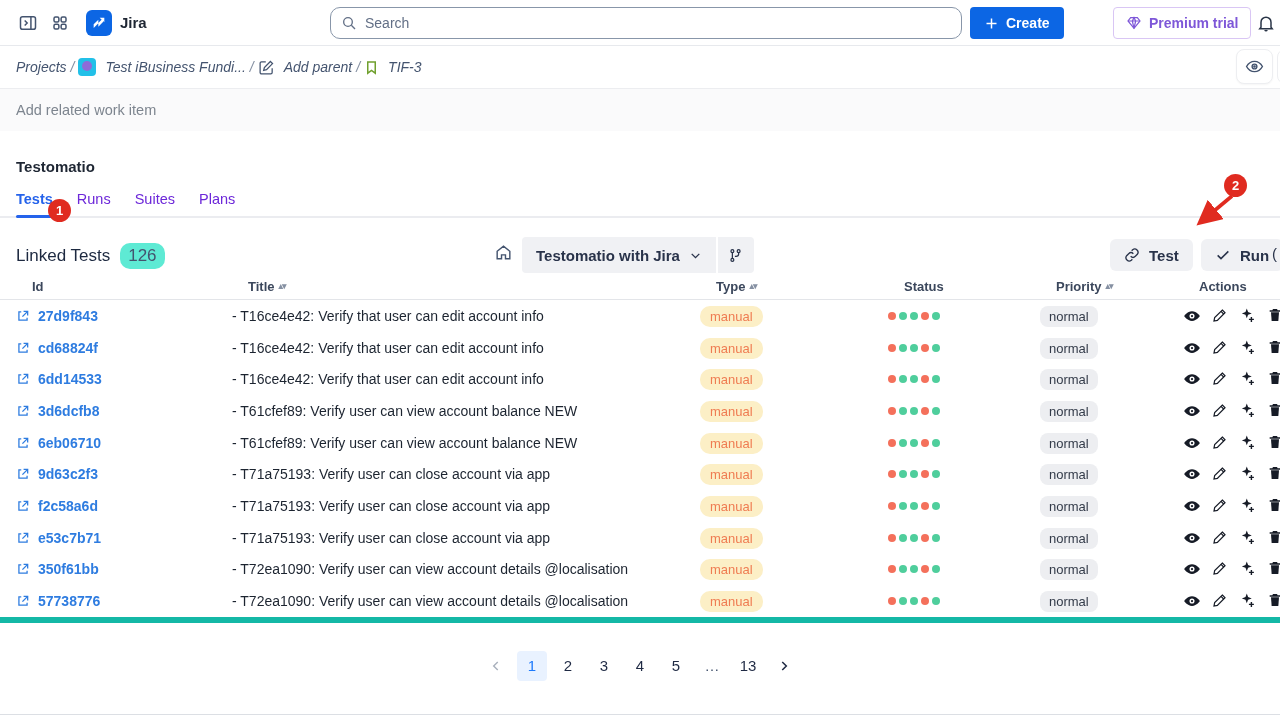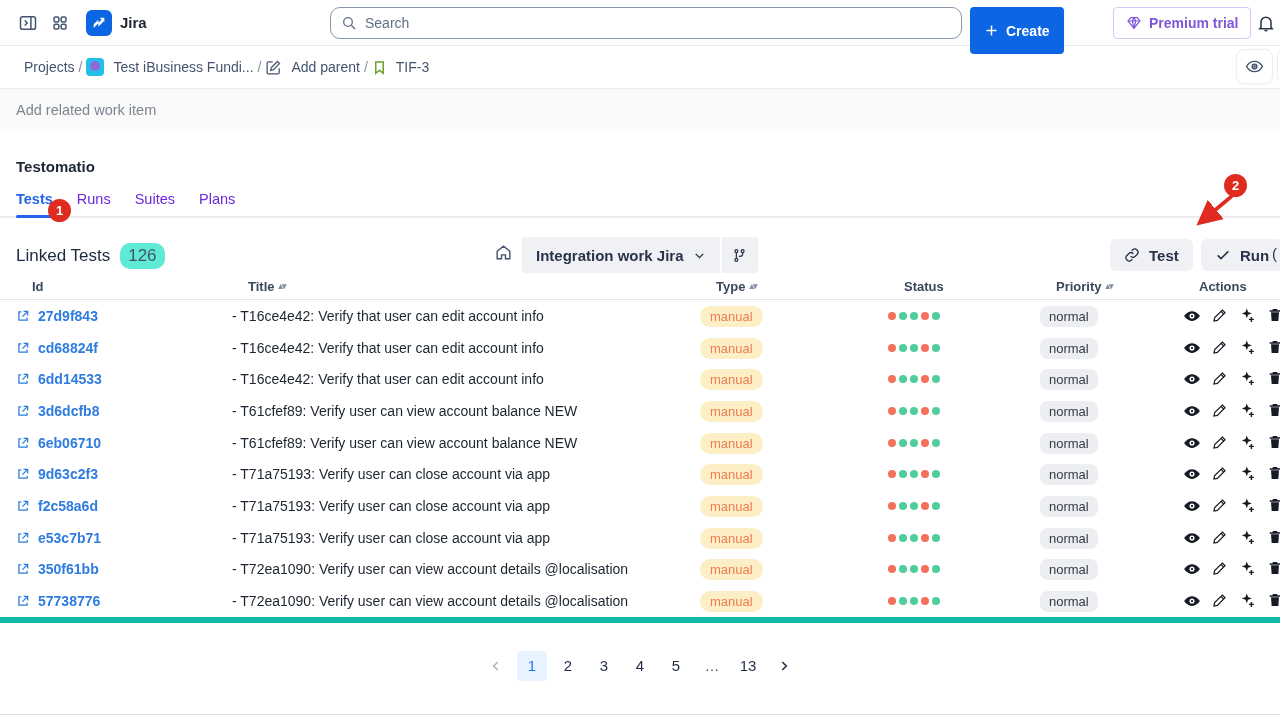--- a/index.html
+++ b/index.html
@@ -8,26 +8,26 @@
 
   
   .topbar { position:relative; height:46px; border-bottom:1px solid #E7E9ED; display:flex; align-items:center; padding:0 12px; }
   .icon-btn { width:32px; height:32px; border:none; background:transparent; border-radius:4px; display:flex; align-items:center; justify-content:center; color:#44546F; cursor:pointer; }
   .logo-wrap { display:flex; align-items:center; gap:8px; margin-left:10px; }
   .jira-logo { width:26px; height:26px; border-radius:6px; background:var(--accent,#0C66E4); display:flex; align-items:center; justify-content:center; }
   .app-name { font-weight:bold; font-size:15px; color:#1E2633; }
   .search { position:absolute; left:330px; top:7px; width:632px; height:32px; border:1px solid #8896A9; border-radius:10px; display:flex; align-items:center; padding:0 10px; gap:8px; background:#fff; }
   .search input { border:none; outline:none; flex:1; font-size:14px; font-family:"Liberation Sans", sans-serif; color:#172B4D; background:transparent; }
   .search input::placeholder { color:#626F86; }
-  .create-btn { position:absolute; left:970px; top:7px; height:47px; padding:0 14px; background:var(--accent,#0C66E4); color:#fff; border:none; border-radius:4px; font-size:14px; font-weight:bold; display:flex; align-items:center; gap:7px; cursor:pointer; }
+  .create-btn { position:absolute; left:970px; top:7px; height:32px; padding:0 14px; background:var(--accent,#0C66E4); color:#fff; border:none; border-radius:4px; font-size:14px; font-weight:bold; display:flex; align-items:center; gap:7px; cursor:pointer; }
   .premium-btn { position:absolute; left:1113px; top:7px; height:32px; padding:0 12px; background:#fff; color:var(--purple,#7E57D8); border:1px solid #D9C6F4; border-radius:4px; font-size:14px; font-weight:bold; display:flex; align-items:center; gap:7px; cursor:pointer; }
   .bell-btn { position:absolute; left:1250px; top:7px; }
 
   
-  .crumb-row { position:relative; height:42px; display:flex; align-items:center; padding:0 24px; font-size:14px; color:#44546F; }
+  .crumb-row { position:relative; height:42px; display:flex; align-items:center; padding:0 16px; font-size:14px; color:#44546F;font-style:italic; }
   .crumb { display:flex; align-items:center; gap:9px; cursor:pointer; }
   .crumb-sep { color:#8590A2; margin:0 4px; }
   .proj-avatar { width:18px; height:18px; border-radius:4px; background:#22C0E8; position:relative; overflow:hidden; }
   .proj-avatar::after { content:""; position:absolute; left:4px; top:3px; width:10px; height:10px; border-radius:50%; background:#8F6BD8; }
   .watch-btn { position:absolute; left:1236px; top:3px; width:37px; height:35px; border:1px solid #EDEEF1; background:#fff; border-radius:8px; box-shadow:0 1px 2px rgba(0,0,0,.04); display:flex; align-items:center; justify-content:center; color:#44546F; cursor:pointer; }
   .sliver-btn { position:absolute; left:1277px; top:3px; width:10px; height:35px; border:1px solid #EDEEF1; background:#fff; border-radius:8px 0 0 8px; }
 
   
   .related-bar { height:43px; background:#FAFAFB; border-top:1px solid #ECEDF0; display:flex; align-items:center; padding:0 16px; font-size:14.5px; color:#7D858F; }
 
@@ -205,21 +205,21 @@
       <span>Linked Tests</span>
       <span class="count-badge">126</span>
     </div>
     <button class="home-btn">
       <svg width="19" height="19" viewBox="0 0 24 24" fill="none" stroke="currentColor" stroke-width="1.8">
           <path d="M4 10.5L12 4l8 6.5V20h-5.5v-5h-5v5H4z"></path>
         </svg>
     </button>
     <div class="proj-select">
       <div class="sel-main">
-        <span>Integration work Jira</span>
+        <span>Testomatio with Jira</span>
         <span style="display:flex;">
           <svg width="13" height="13" viewBox="0 0 24 24" fill="none" stroke="currentColor" stroke-width="2.4">
               <path d="M5 9l7 7 7-7"></path>
             </svg>
         </span>
       </div>
       <div class="sel-branch">
         <svg width="15" height="15" viewBox="0 0 24 24" fill="none" stroke="currentColor" stroke-width="2">
             <circle cx="7" cy="5" r="2.3"></circle>
             <circle cx="17" cy="5" r="2.3"></circle>

